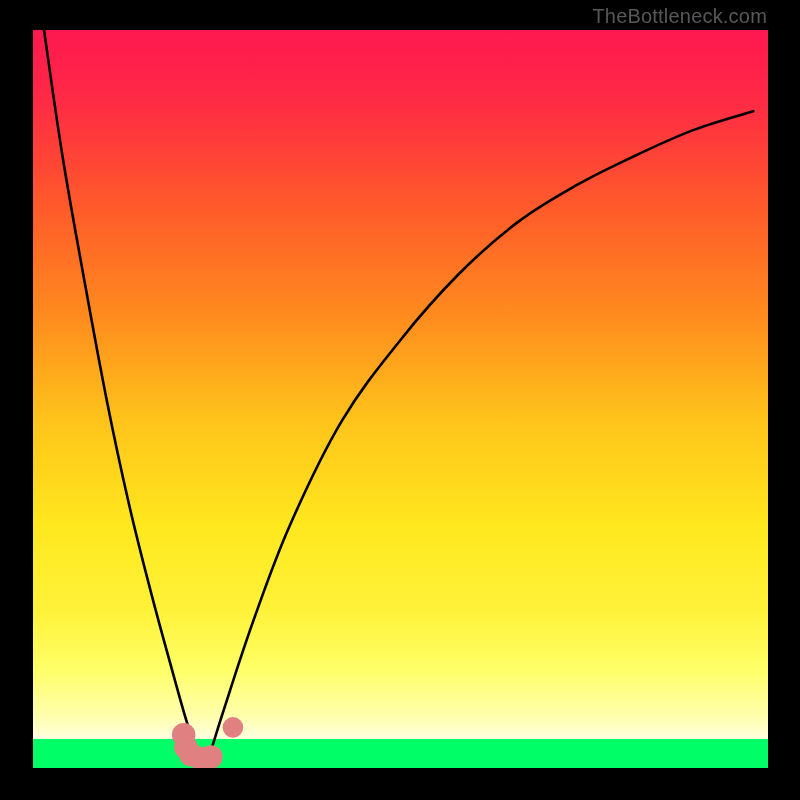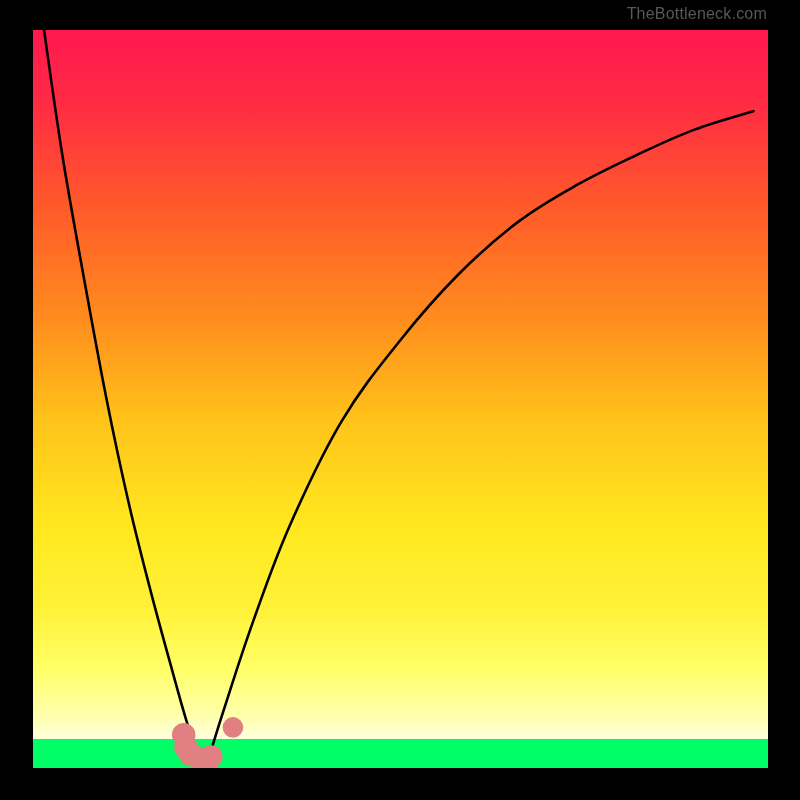--- a/index.html
+++ b/index.html
@@ -35,21 +35,21 @@
     top: 0;
   }
   .marker-svg {
     position: absolute;
     left: 0;
     top: 0;
   }
   .watermark {
     position: absolute;
     color: #58575a;
-    font-size: 16px;
+    font-size: 20px;
     font-weight: 400;
     letter-spacing: 0.2px;
     text-align: right;
   }
 </style>
 </head>
 <body>
 
 <div class="stage">
 

